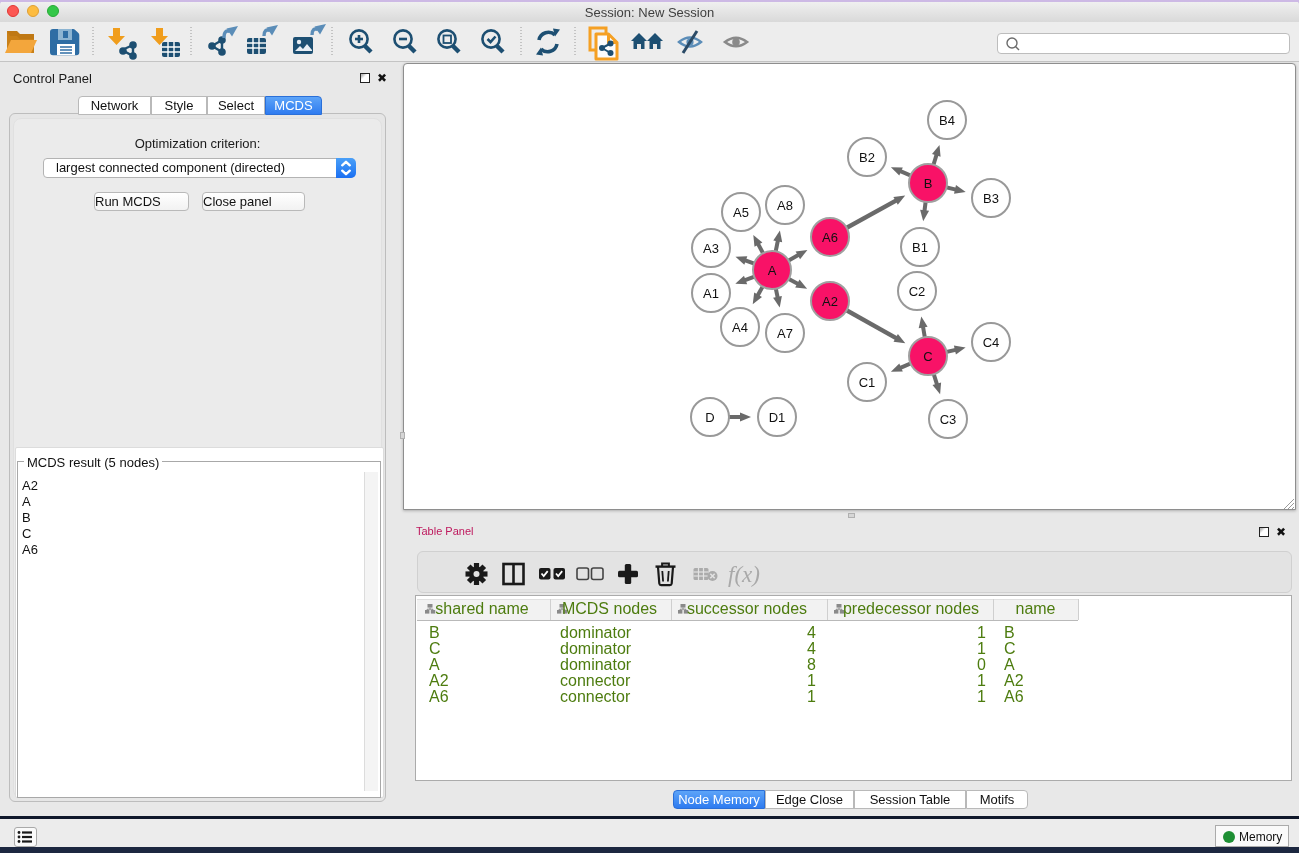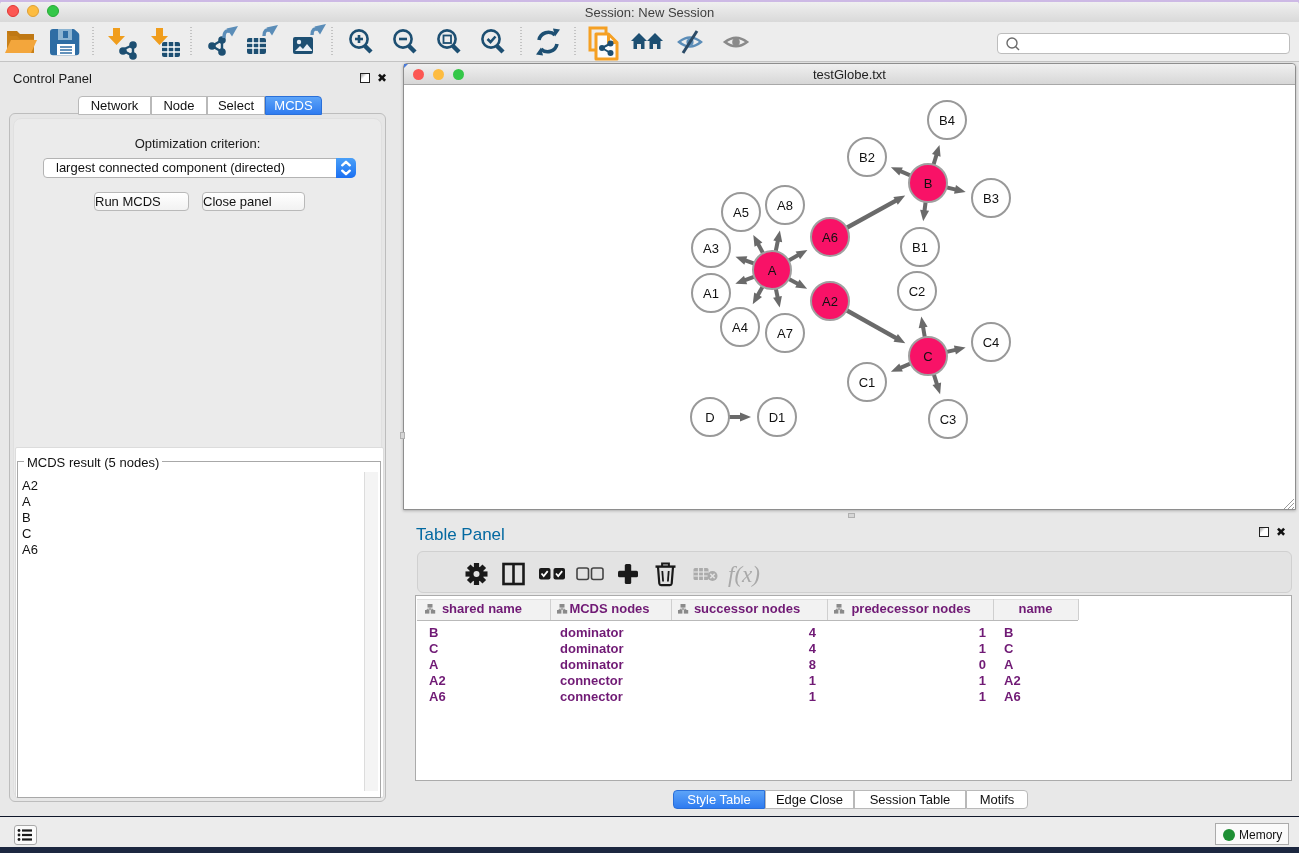--- a/index.html
+++ b/index.html
@@ -27,27 +27,27 @@
 #listbox { position:absolute; left:19px; top:472px; width:360px; height:319px; background:#fff; padding-top:6px; }
 #listbox div { font-size:13px; color:#111; padding-left:3px; height:16px; line-height:16px; }
 #lbscroll { position:absolute; left:364px; top:472px; width:14px; height:319px; background:#f4f4f4; border-left:1px solid #dcdcdc; }
 
 #netwin { position:absolute; left:403px; top:63px; width:893px; height:447px; background:#fff; border:1px solid #8e8e8e; border-radius:4px 4px 0 0; box-shadow:0 1px 3px rgba(0,0,0,0.25); }
 #nettitle { position:absolute; left:0; top:0; width:100%; height:21px; background:linear-gradient(#f0f0f0,#d7d7d7); border-bottom:1px solid #a8a8a8; border-radius:4px 4px 0 0; }
 .tl2 { position:absolute; top:5px; width:11px; height:11px; border-radius:50%; }
 #nettitletext { position:absolute; top:3px; left:0; width:100%; text-align:center; font-size:13px; color:#222; }
 #graph { position:absolute; left:0; top:21px; }
 
-#tp-title { position:absolute; left:416px; top:525px; font-size:17px; color:#0369a1; }
+#tp-title { position:absolute; left:416px; top:525px; font-size:11px; color:#be185d; }
 #tp-toolbar { position:absolute; left:417px; top:551px; width:875px; height:42px; background:#e3e3e3; border:1px solid #d0d0d0; border-radius:6px;padding-left:40px; }
 #tptable { position:absolute; left:415px; top:595px; width:877px; height:186px; background:#fff; border:1px solid #ababab; }
-.td { position:absolute; font-size:13px; color:#701a75; height:16px; line-height:16px;font-weight:bold; }
+.td { position:absolute; font-size:16px; color:#4d7c0f; height:16px; line-height:16px; }
 .btab { position:absolute; top:790px; height:19px; border:1px solid #b9b9b9; background:#fff; font-size:13px; color:#111; text-align:center; line-height:18px; }
 
-#statusbar { position:absolute; left:0; top:816px; width:1299px; height:31px; background:#ececec; border-top:1px solid #0f172a; }
+#statusbar { position:absolute; left:0; top:816px; width:1299px; height:31px; background:#ececec; border-top:3px solid #0f172a; }
 #listbtn { position:absolute; left:14px; top:8px; width:23px; height:20px; background:#fafafa; border:1px solid #a9a9a9; border-radius:3px; }
 #membtn { position:absolute; left:1215px; top:6px; width:74px; height:22px; background:#fafafa; border:1px solid #ababab; font-size:12px; color:#111; }
 </style>
 </head>
 <body>
 <div id="app">
   <div id="titlebar">
     <div class="tl" style="left:7px; background:#fc5753; border:0.5px solid #df3734;"></div>
     <div class="tl" style="left:27px; background:#fdbc40; border:0.5px solid #de9f34;"></div>
     <div class="tl" style="left:47px; background:#34c748; border:0.5px solid #27aa35;"></div>
@@ -204,21 +204,21 @@
         </svg>
       </div>
   </div>
 
   <div id="cp-title">Control Panel</div>
   <div style="position:absolute;left:360px;top:73px;width:10px;height:10px;border:1.3px solid #222;background:linear-gradient(135deg,#bbb 15%,#fff 40%);"></div>
   <div class="winbtns" style="left:377px;">✖</div>
   <div id="tabpane"></div>
   <div id="mcdspanel"></div>
   <div class="tab" style="left:78px; width:73px; border-radius:4px 0 0 0;">Network</div>
-  <div class="tab" style="left:151px; width:56px;">Node</div>
+  <div class="tab" style="left:151px; width:56px;">Style</div>
   <div class="tab" style="left:207px; width:58px;">Select</div>
   <div class="tab" style="left:265px; width:57px; border-radius:0 4px 0 0; background:linear-gradient(#5da4f8,#2e7bf0); color:#fff; border-color:#2a6fd8;">MCDS</div>
   <div id="optlabel">Optimization criterion:</div>
   <div id="dropdown">largest connected component (directed)</div>
   <div id="dropstep"><svg width="20" height="20" viewBox="0 0 20 20">
         <g stroke="#fff" stroke-width="2.4" fill="none" stroke-linecap="round" stroke-linejoin="round">
           <path d="M6.2,7.3 L10,3.8 L13.8,7.3"></path>
           <path d="M6.2,12.7 L10,16.2 L13.8,12.7"></path>
         </g>
       </svg></div>
@@ -230,30 +230,20 @@
   <div id="listbox">
       <div>A2</div>
       <div>A</div>
       <div>B</div>
       <div>C</div>
       <div>A6</div>
     </div>
   <div id="lbscroll"></div>
 
   <div id="netwin">
-    <div id="nettitle">
-        <svg width="8" height="8" viewBox="0 0 8 8" style="position:absolute;left:0;top:0;">
-          <path d="M0,0 L8,0 L0,8 z" fill="none"></path>
-          <path d="M0,4 L4,0 L0,0 z" fill="#3a6fd8" opacity="0.9"></path>
-        </svg>
-      <div class="tl2" style="left:9px; background:#fc5753;"></div>
-      <div class="tl2" style="left:29px; background:#fdbc40;"></div>
-      <div class="tl2" style="left:49px; background:#34c748;"></div>
-      <div id="nettitletext">testGlobe.txt</div>
-    </div>
     <svg id="graph" width="891" height="424" viewBox="404 85 891 424">
       <g stroke="#6a6a6a" id="edges">
       <line x1="772" y1="270" x2="743.7" y2="280.7" stroke-width="4"></line>
       <line x1="772" y1="270" x2="743.9" y2="259.9" stroke-width="4"></line>
       <line x1="772" y1="270" x2="757.5" y2="242.9" stroke-width="4"></line>
       <line x1="772" y1="270" x2="778.1" y2="239.3" stroke-width="4"></line>
       <line x1="772" y1="270" x2="757.1" y2="296.5" stroke-width="4"></line>
       <line x1="772" y1="270" x2="777.9" y2="298.7" stroke-width="4"></line>
       <line x1="772" y1="270" x2="799.6" y2="254.3" stroke-width="4"></line>
       <line x1="772" y1="270" x2="799.1" y2="284.5" stroke-width="4"></line>
@@ -473,21 +463,21 @@
       <div class="td" style="left:255px; top:77px; width:145px; text-align:right;">1</div>
       <div class="td" style="left:411px; top:77px; width:159px; text-align:right;">1</div>
       <div class="td" style="left:588px; top:77px;">A2</div>
     <div class="td" style="left:13px; top:93px;">A6</div>
       <div class="td" style="left:144px; top:93px;">connector</div>
       <div class="td" style="left:255px; top:93px; width:145px; text-align:right;">1</div>
       <div class="td" style="left:411px; top:93px; width:159px; text-align:right;">1</div>
       <div class="td" style="left:588px; top:93px;">A6</div>
   </div>
 
-  <div class="btab" style="left:673px; width:92px; border-radius:4px 0 0 4px; background:linear-gradient(#5da4f8,#2e7bf0); color:#fff; border-color:#2a6fd8;">Style Table</div>
+  <div class="btab" style="left:673px; width:92px; border-radius:4px 0 0 4px; background:linear-gradient(#5da4f8,#2e7bf0); color:#fff; border-color:#2a6fd8;">Node Memory</div>
   <div class="btab" style="left:765px; width:89px;">Edge Close</div>
   <div class="btab" style="left:854px; width:112px;">Session Table</div>
   <div class="btab" style="left:966px; width:62px; border-radius:0 4px 4px 0;">Motifs</div>
 
   <div id="statusbar">
     <div id="listbtn"><svg width="21" height="18" viewBox="0 0 21 18">
           <g fill="#1a1a1a">
             <circle cx="4" cy="4.5" r="1.4"></circle>
             <circle cx="4" cy="9" r="1.4"></circle>
             <circle cx="4" cy="13.5" r="1.4"></circle>

